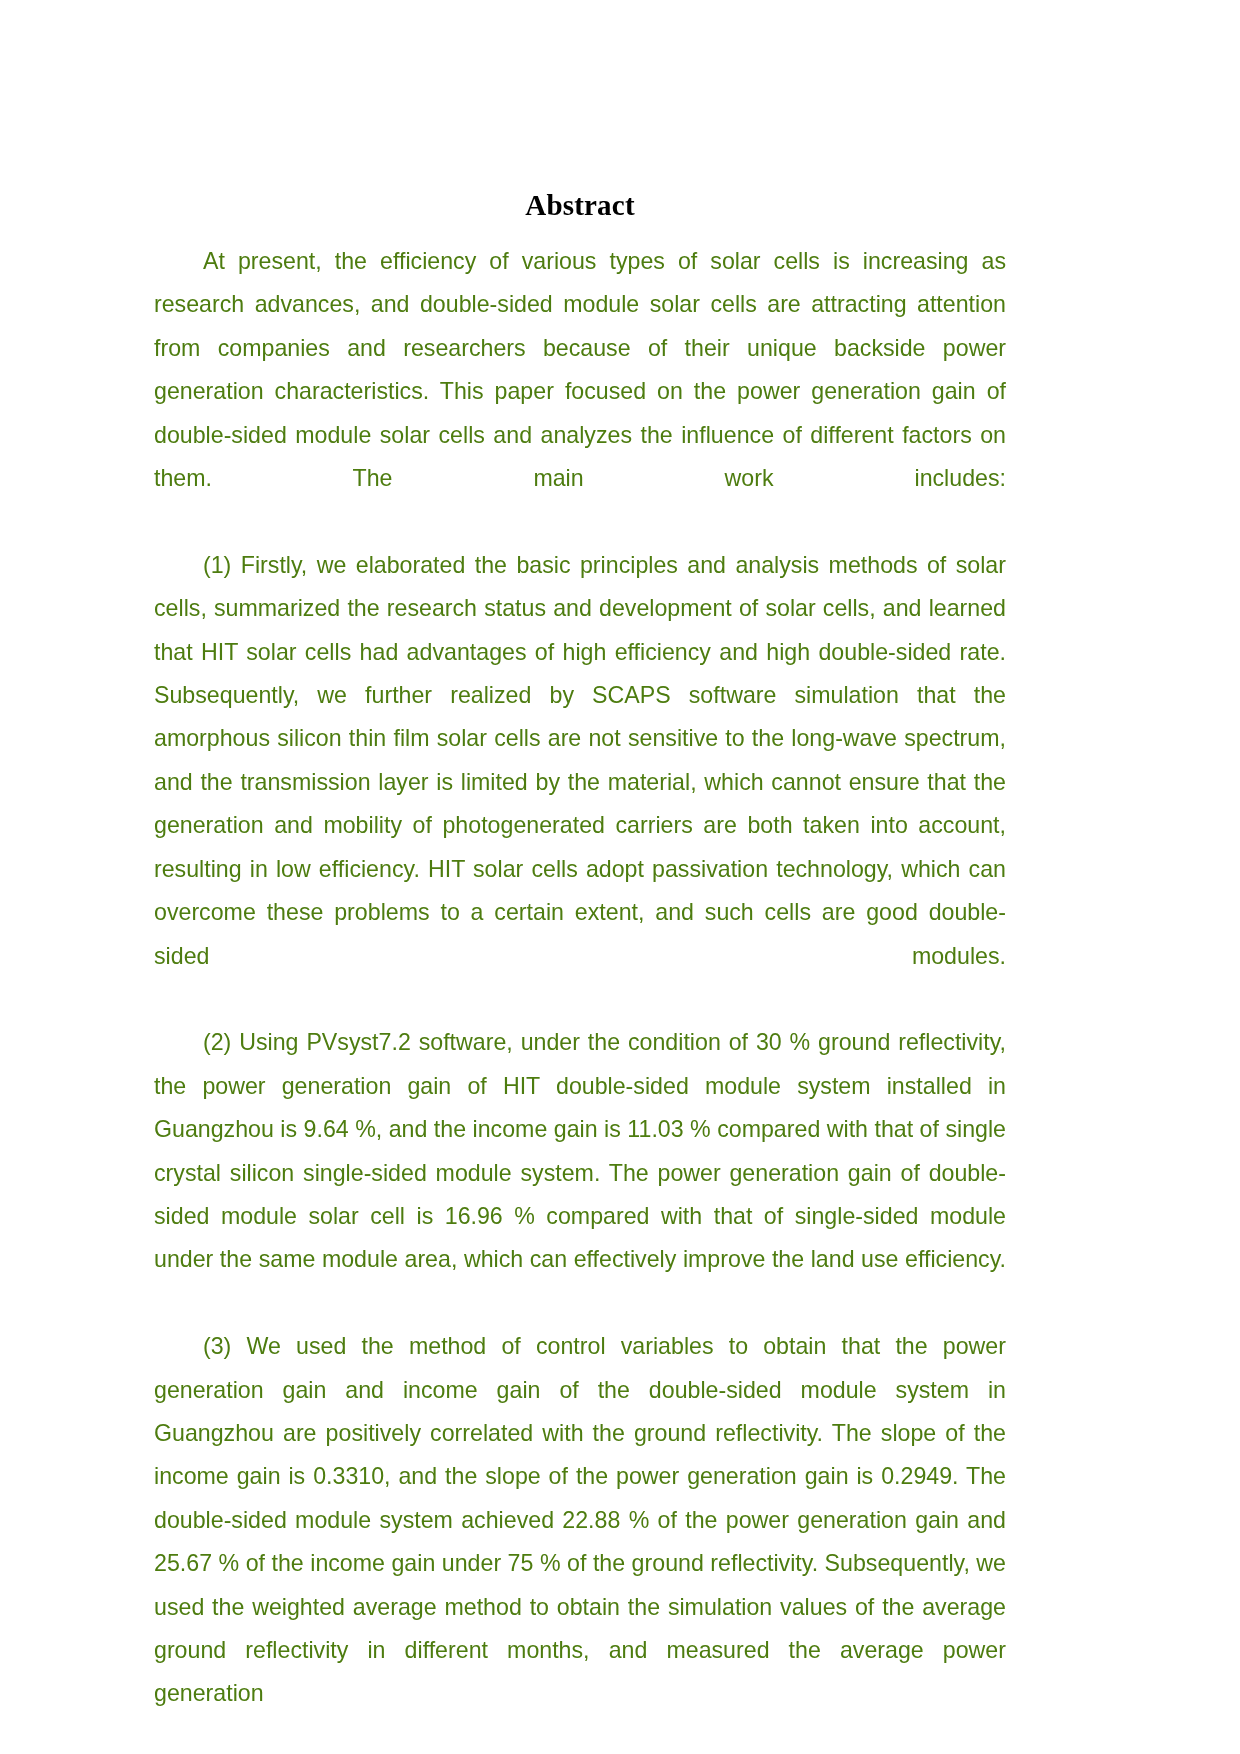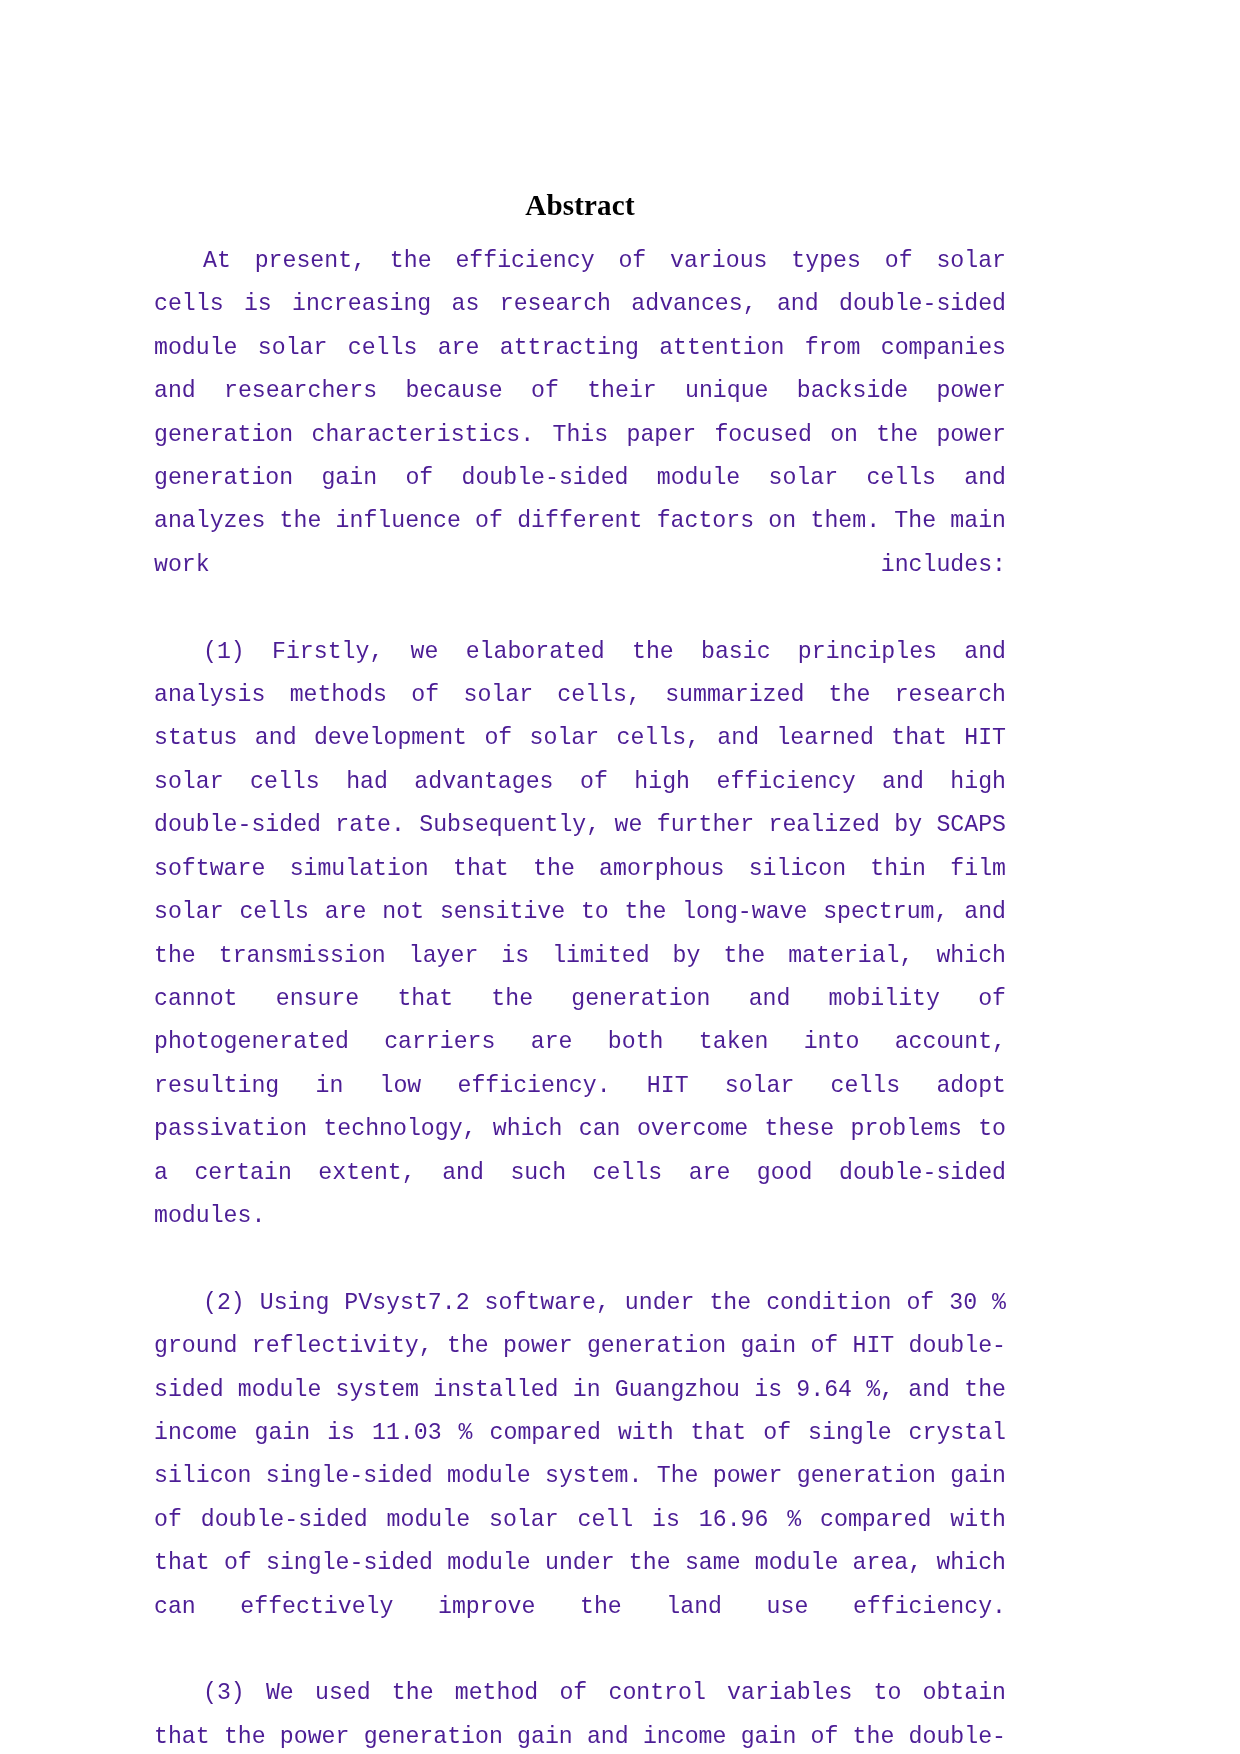--- a/index.html
+++ b/index.html
@@ -25,24 +25,24 @@
   .abstract-title {
     font-family: "Liberation Serif", "DejaVu Serif", serif;
     font-weight: bold;
     font-size: 29px;
     text-align: center;
     color: #000000;
     margin: 0 0 18px 0;
     letter-spacing: 0.2px;
   }
   .para {
-    font-family: Liberation Mono, monospace;
+    font-family: Liberation Sans, sans-serif;
     font-size: 23.2px;
     line-height: 43.4px;
-    color: #4c1d95;
+    color: #4d7c0f;
     text-align: justify;
     text-justify: inter-word;
     margin: 0;
     text-indent: 49px;
     hyphens: none;
     -webkit-hyphens: none;
   }
   .para + .para {
     margin-top: 0;
   }

